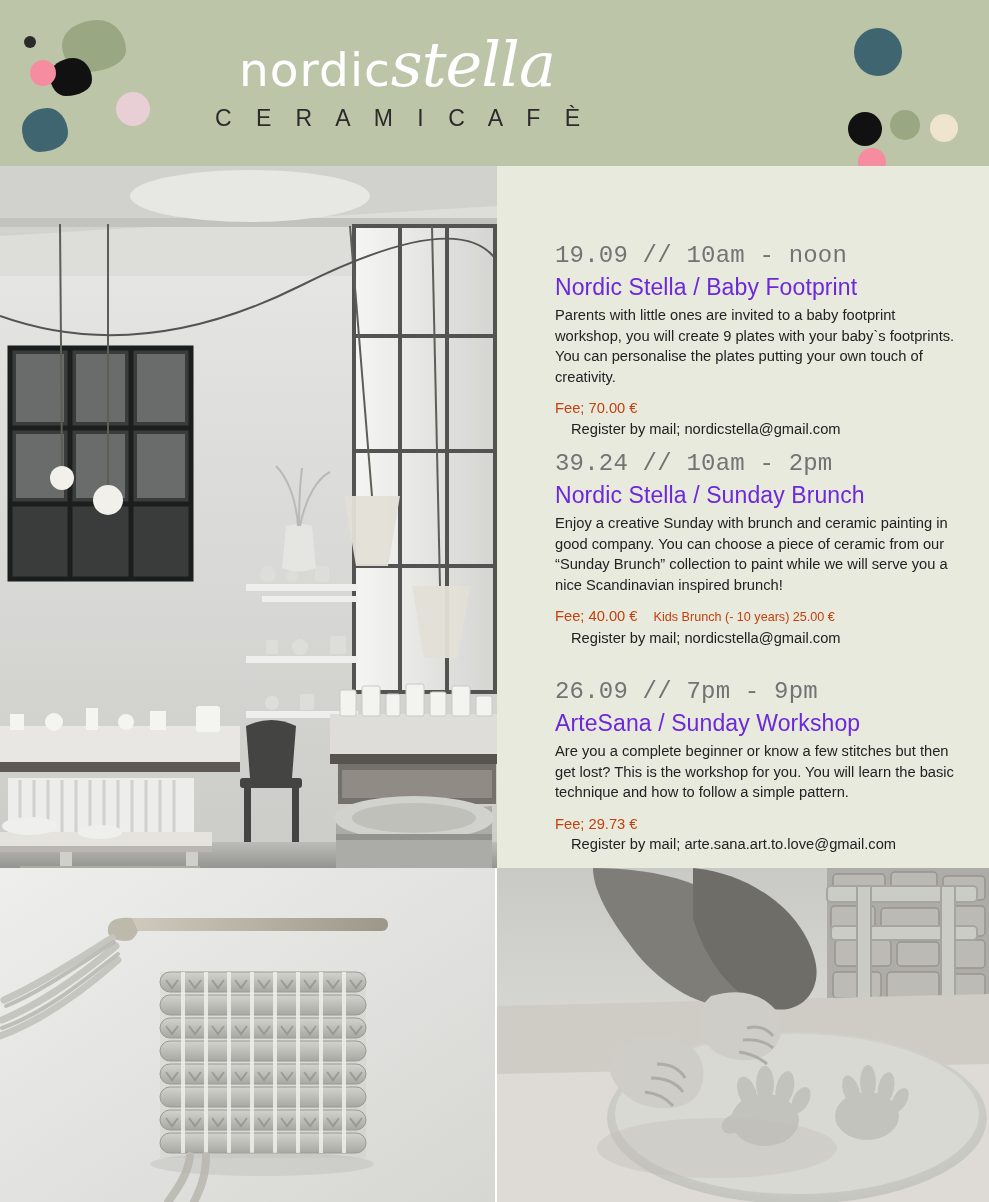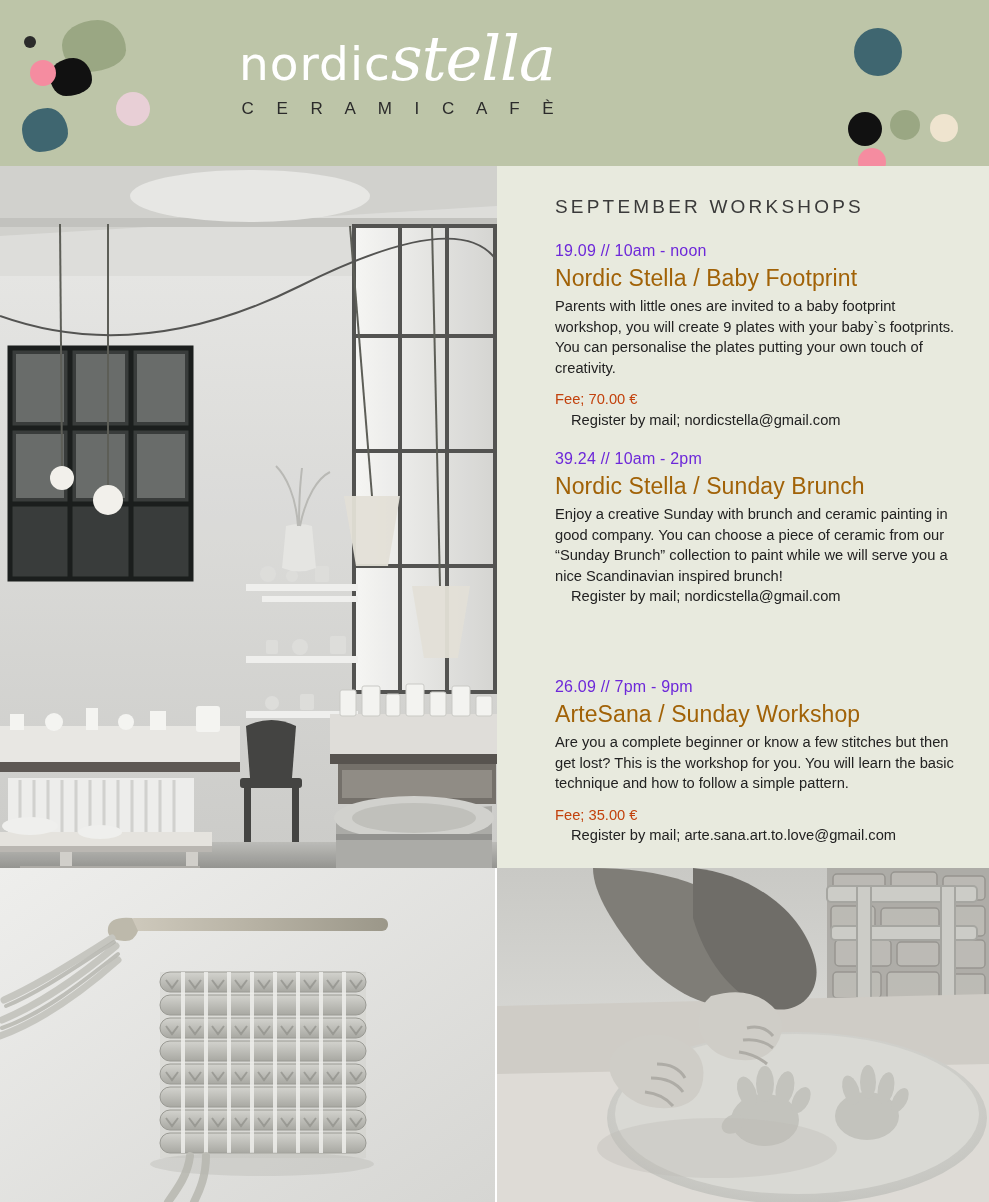--- a/index.html
+++ b/index.html
@@ -26,41 +26,41 @@
   .header {
     position: absolute;
     left: 0; top: 0;
     width: 989px;
     height: 166px;
     background: #bdc5a8;
     overflow: hidden;
   }
   .brand {
     position: absolute;
-    left: 0; top: 32px;
+    left: 0; top: 38px;
     width: 794px;
     text-align: center;
     pointer-events: none;
   }
   .brand-line1 {
     font-family: "DejaVu Sans", sans-serif;
     font-size: 47px;
     color: #ffffff;
     letter-spacing: 1px;
     line-height: 54px;
   }
   .brand-line1 .script {
     font-family: "DejaVu Serif", serif;
     font-style: italic;
     font-size: 62px;
     letter-spacing: -1px;
   }
   .brand-line2 {
     font-family: "Liberation Sans", sans-serif;
-    font-size: 17px;
+    font-size: 23px;
     color: #2b2b2b;
     letter-spacing: 9px;
     margin-top: 8px;
     padding-left: 10px;
   }
 
   
   .blob { position: absolute; border-radius: 50%; }
   .blob.splat {
     border-radius: 56% 44% 62% 38% / 48% 58% 42% 52%;
@@ -91,30 +91,30 @@
   }
   .workshop {
     position: absolute;
     left: 58px;
     width: 400px;
   }
   .w1 { top: 76px; }
   .w2 { top: 284px; }
   .w3 { top: 512px; }
   .w-date {
-    font-family: Liberation Sans, sans-serif;
-    font-size: 16px;
-    color: #6d28d9;
+    font-family: Liberation Mono, monospace;
+    font-size: 24px;
+    color: #737373;
     letter-spacing: 0.2px;
     margin-bottom: 5px;
   }
   .w-title {
     font-family: "Liberation Sans", sans-serif;
     font-size: 23px;
-    color: #a16207;
+    color: #6d28d9;
     letter-spacing: 0.1px;
     margin-bottom: 4px;
   }
   .w-body {
     font-family: "Liberation Sans", sans-serif;
     font-size: 14.7px;
     line-height: 20.5px;
     color: #222222;
   }
   .w-fee {
@@ -336,42 +336,45 @@
         <ellipse cx="414" cy="652" rx="80" ry="22" fill="#cfcfcb"></ellipse>
         <ellipse cx="414" cy="652" rx="62" ry="15" fill="#bdbdb8"></ellipse>
         <rect x="336" y="668" width="156" height="6" fill="#8d8d89"></rect>
       </g>
 
       <rect x="0" y="0" width="497" height="702" fill="#ffffff" opacity="0.05"></rect>
     </svg>
   </div>
 
   <div class="content">
-    <div class="section-title">SEPTEMBER WORKSHOPS</div>
 
     <div class="workshop w1">
       <div class="w-date">19.09  //  10am - noon</div>
       <div class="w-title">Nordic Stella / Baby Footprint</div>
       <div class="w-body">Parents with little ones are invited to a baby footprint workshop, you will create 9 plates with your baby`s footprints. You can personalise the plates putting your own touch of creativity.</div>
       <div class="w-fee">Fee; 70.00 €</div>
       <div class="w-reg">Register by mail; nordicstella@gmail.com</div>
     </div>
 
     <div class="workshop w2">
       <div class="w-date">39.24  //  10am - 2pm</div>
       <div class="w-title">Nordic Stella / Sunday Brunch</div>
       <div class="w-body">Enjoy a creative Sunday with brunch and ceramic painting  in good company. You can choose a piece of ceramic from our “Sunday Brunch” collection to paint while we will serve you a nice Scandinavian inspired brunch!</div>
+      <div class="w-fee">
+        <span>Fee; 40.00 €</span>
+        <span class="small" style="padding-left:12px;">Kids Brunch (- 10 years)  25.00 €</span>
+      </div>
       <div class="w-reg">Register by mail; nordicstella@gmail.com</div>
     </div>
 
     <div class="workshop w3">
       <div class="w-date">26.09  //  7pm - 9pm</div>
       <div class="w-title">ArteSana / Sunday Workshop</div>
       <div class="w-body">Are you a complete beginner or know a few stitches but then get lost? This is the workshop for you. You will learn the basic technique and how to follow a simple pattern.</div>
-      <div class="w-fee">Fee; 35.00 €</div>
+      <div class="w-fee">Fee; 29.73 €</div>
       <div class="w-reg">Register by mail; arte.sana.art.to.love@gmail.com</div>
     </div>
   </div>
 
   <div class="photo-bl">
     <svg width="495" height="334" viewBox="0 0 495 334" aria-hidden="true">
       <defs>
         <linearGradient id="bg2" x1="0" y1="0" x2="1" y2="1">
           <stop offset="0%" stop-color="#eeeeec"></stop>
           <stop offset="100%" stop-color="#d6d6d3"></stop>

